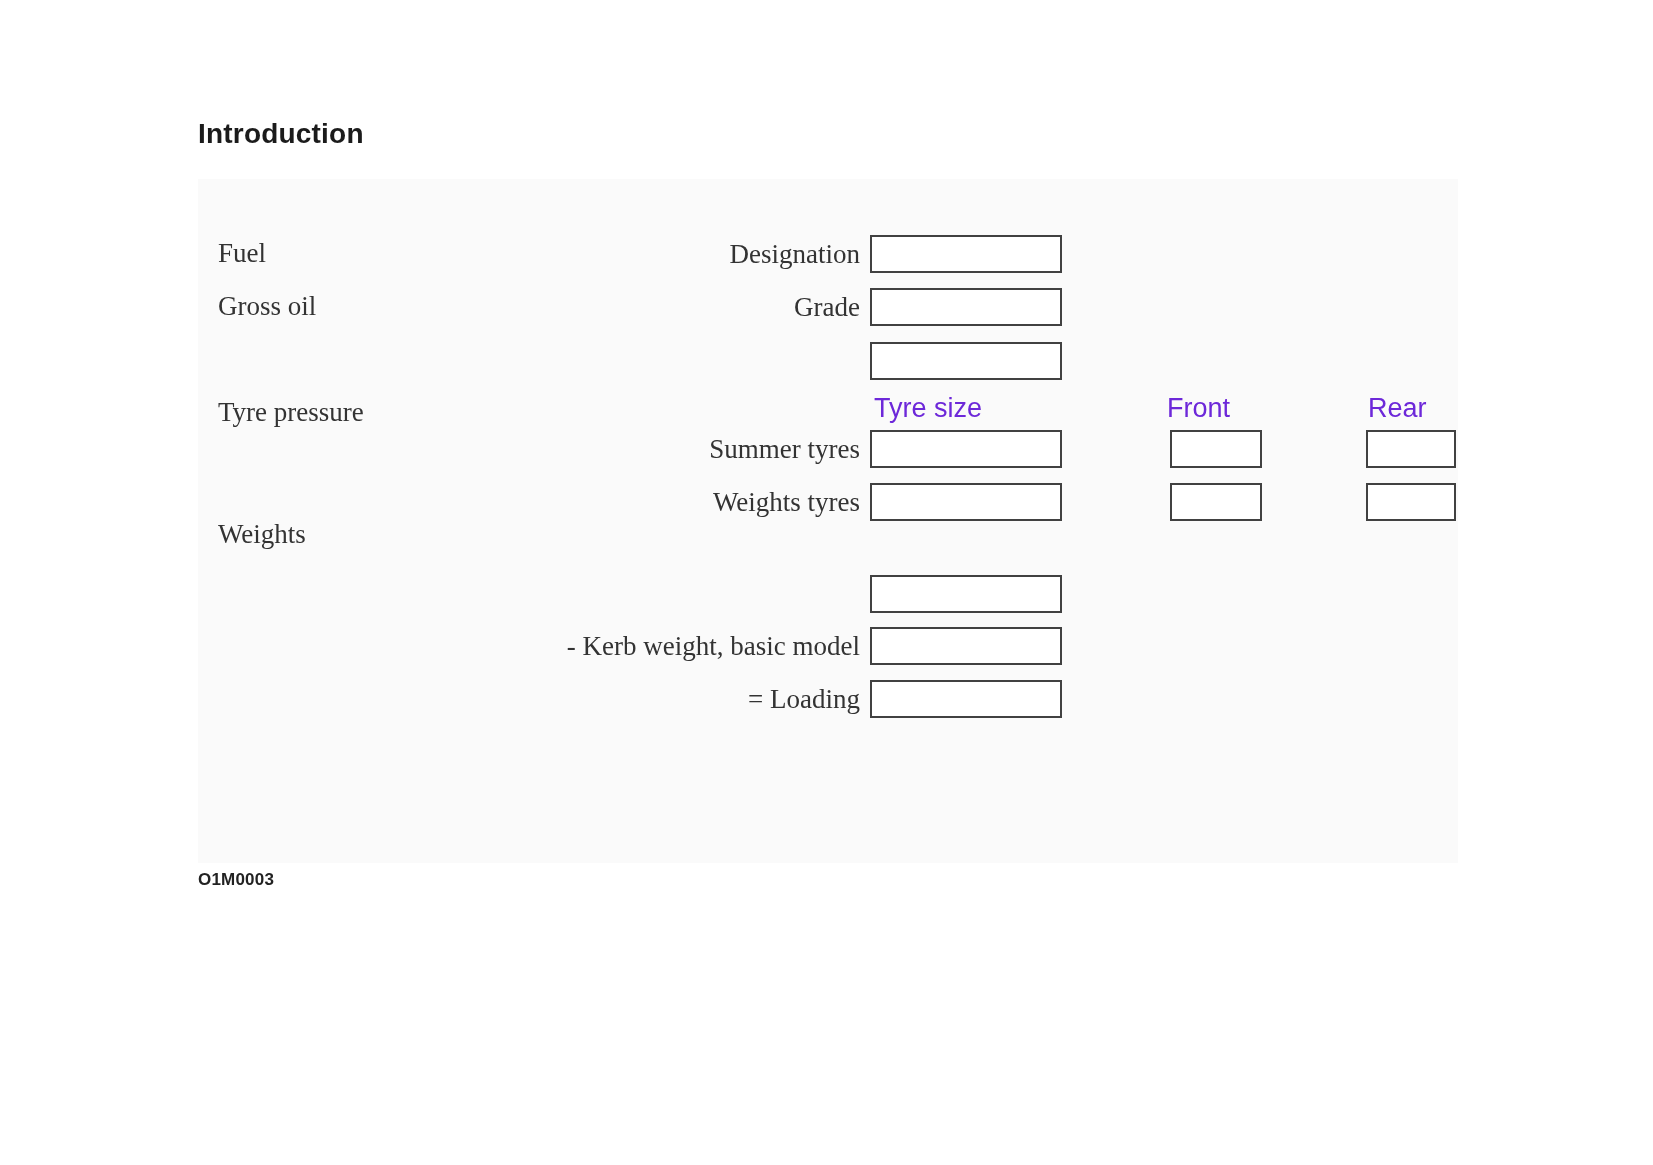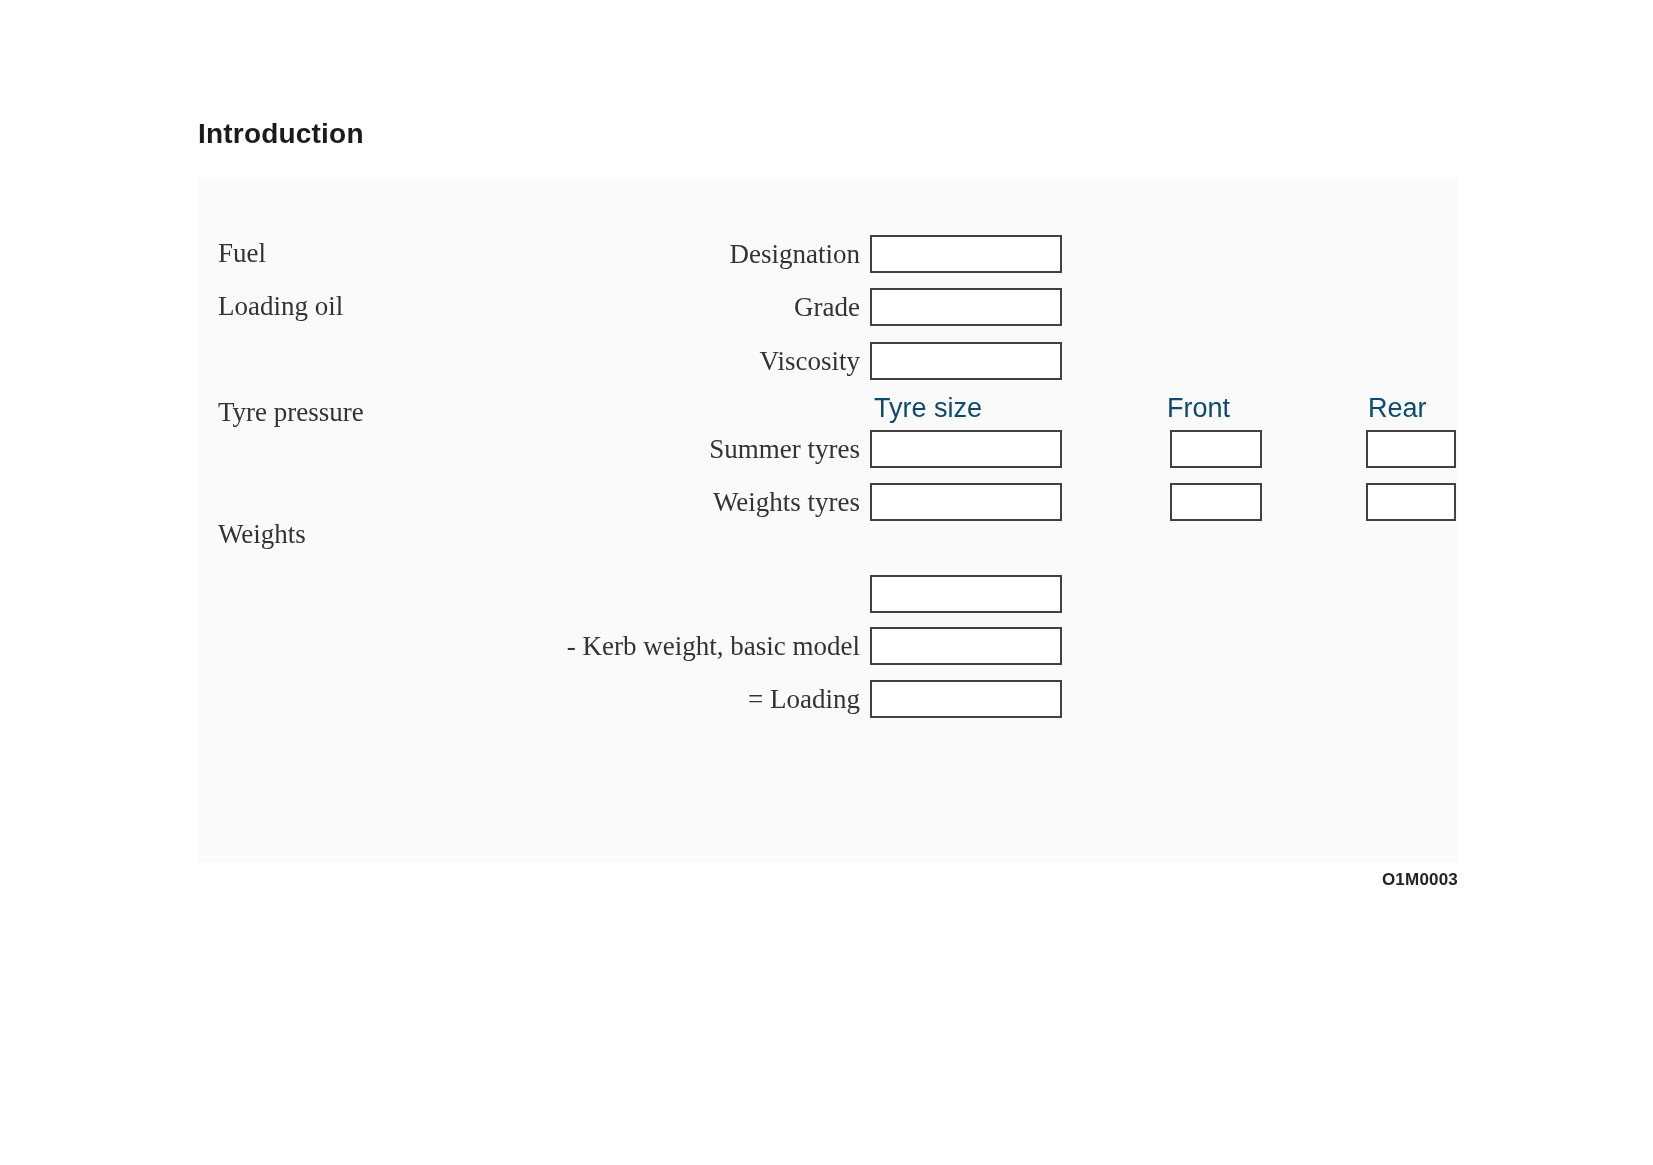--- a/index.html
+++ b/index.html
@@ -35,21 +35,21 @@
     font-family: Liberation Serif, serif;
   }
   .lbl.left { left: 8px; }
   .lbl.mid  { left: 0; width: 650px; text-align: right; }
   .hdr {
     position: absolute;
     top: 202px;
     height: 30px;
     line-height: 30px;
     font-size: 27px;
-    color: #0c4a6e;
+    color: #6d28d9;
     white-space: pre;
   }
   .box {
     position: absolute;
     height: 38px;
     background: #ffffff;
     border: 2px solid #414141;
     border-radius: 0;
     font-family: "Liberation Sans", sans-serif;
     font-size: 24px;
@@ -57,48 +57,47 @@
     padding: 0 6px;
     outline: none;
   }
   .box.main  { left: 660px; width: 192px; }
   .box.front { left: 960px; width: 92px; }
   .box.rear  { left: 1156px; width: 90px; }
   .figure-code {
     position: absolute;
     left: 162px; top: 834px;
     width: 1260px;
-    text-align: right;
+    text-align: left;
     font-size: 17px;
     font-weight: 600;
     color: #222222;
     letter-spacing: 0.2px;
   }
 </style>
 </head>
 <body>
 
 <div>
 
   <h1 class="page-title">Introduction</h1>
 
   <div class="panel">
 
     <div class="lbl left" style="top:43px">Fuel</div>
-    <div class="lbl left" style="top:96px">Loading oil</div>
+    <div class="lbl left" style="top:96px">Gross oil</div>
     <div class="lbl left" style="top:202px">Tyre pressure</div>
     <div class="lbl left" style="top:324px">Weights</div>
 
     <div class="lbl mid" style="top:44px">Designation</div>
     <input class="box main" style="top: 44px;" type="text" value="">
 
     <div class="lbl mid" style="top:97px">Grade</div>
     <input class="box main" style="top: 97px;" type="text" value="">
 
-    <div class="lbl mid" style="top:151px">Viscosity</div>
     <input class="box main" style="top: 151px;" type="text" value="">
 
     <div class="hdr" style="left:664px">Tyre size</div>
     <div class="hdr" style="left:957px">Front</div>
     <div class="hdr" style="left:1158px">Rear</div>
 
     <div class="lbl mid" style="top:239px">Summer tyres</div>
     <input class="box main" style="top: 239px;" type="text" value="">
     <input class="box front" style="top: 239px;" type="text" value="">
     <input class="box rear" style="top: 239px;" type="text" value="">

